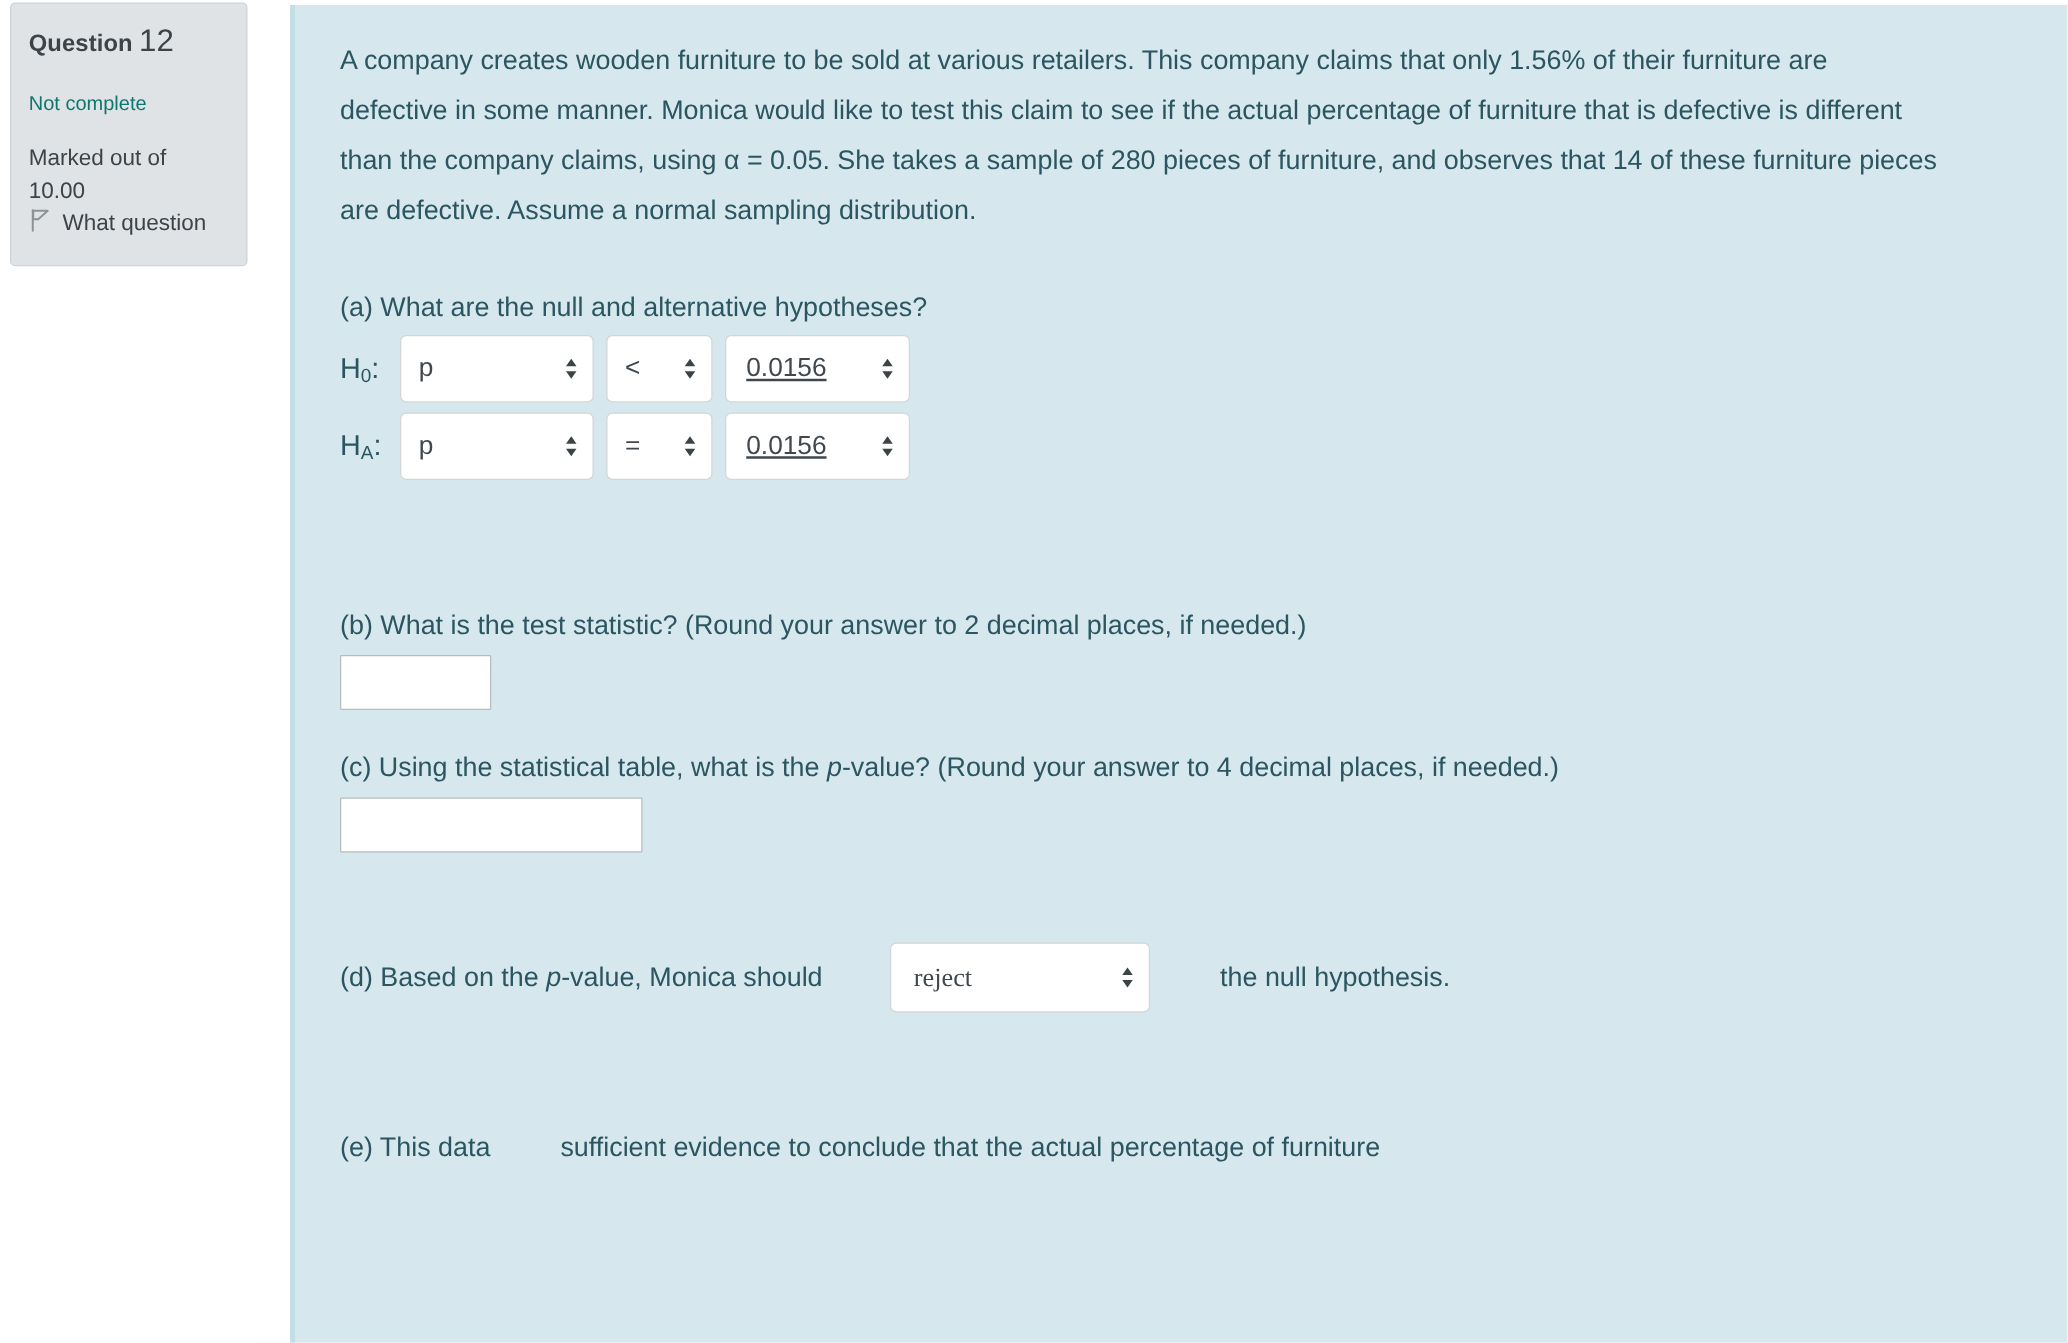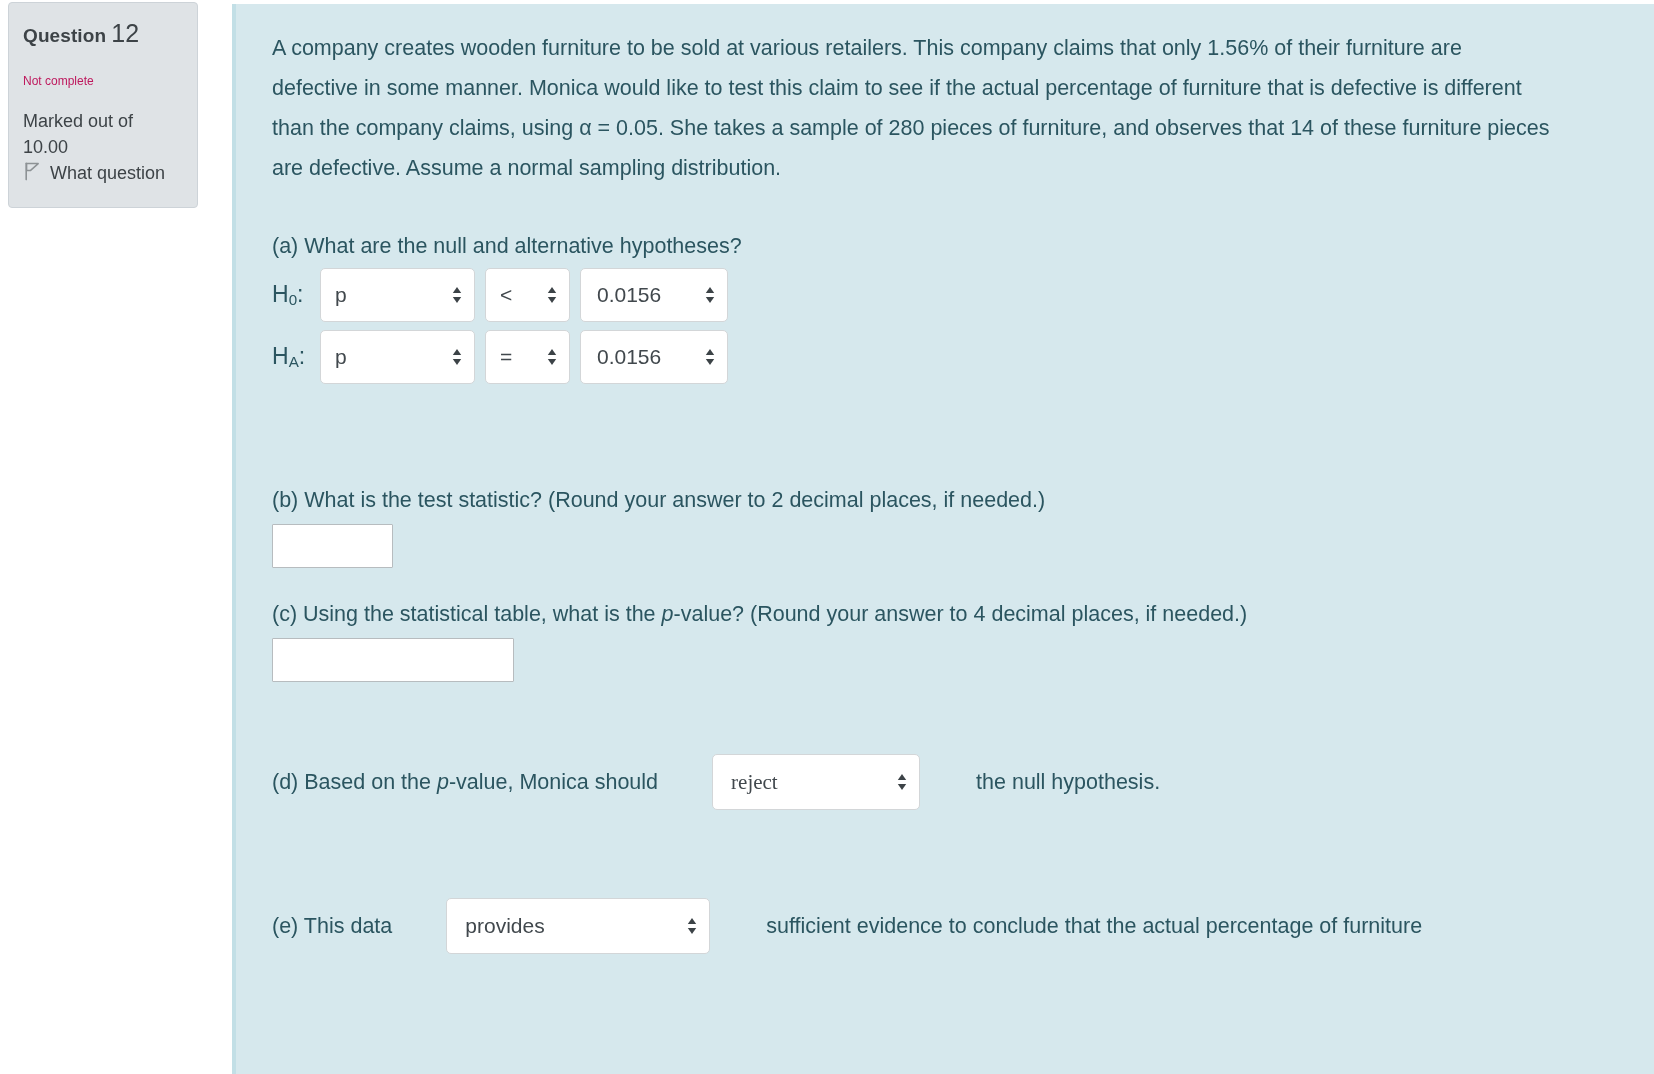--- a/index.html
+++ b/index.html
@@ -39,22 +39,22 @@
     letter-spacing: 0.1px;
     margin-bottom: 26px;
     white-space: nowrap;
   }
   .qinfo-title .qnum {
     font-size: 25px;
     font-weight: normal;
     margin-left: 5px;
   }
   .qinfo-state {
-    font-size: 12px;
-    color: #be185d;
+    font-size: 16px;
+    color: #0f766e;
     margin-bottom: 20px;
     line-height: 1.25;
   }
   .qinfo-marks {
     font-size: 18px;
     color: #3d4347;
     line-height: 1.42;
     margin-bottom: 1px;
   }
   .qinfo-flag {
@@ -141,21 +141,21 @@
     position: absolute;
     right: 11px;
     top: 50%;
     transform: translateY(-50%);
     width: 12px;
     height: 20px;
     pointer-events: none;
   }
   .sel-p   { width: 155px; }
   .sel-op  { width: 85px;  padding: 0 28px 0 14px; }
-  .sel-val-num { width: 148px; padding: 0 28px 0 16px; }
+  .sel-val-num { width: 148px; padding: 0 28px 0 16px; text-decoration: underline; }
   .sel-decision { width: 208px; height: 56px; padding: 0 34px 0 18px; font-family: Liberation Serif, serif; }
   .sel-evidence { width: 264px; height: 56px; padding: 0 34px 0 18px; }
 
   
   .txtinput {
     box-sizing: border-box;
     background: #ffffff;
     border: 1px solid #b7bcbf;
     border-radius: 1px;
     height: 44px;
@@ -293,26 +293,17 @@
             </svg>
         </span>
       </span>
       <span class="part inline-txt-right">the null hypothesis.</span>
     </div>
 
     <div style="height:88px;"></div>
 
     <div class="inline-row">
       <span class="part inline-txt-left">(e) This data</span>
-      <span class="sel sel-evidence">
-        <span class="sel-val">provides</span>
-        <span class="sel-arrow">
-          <svg width="12" height="20" viewBox="0 0 12 20">
-              <path d="M6 2 L10.2 8 L1.8 8 Z" fill="#3c4347"></path>
-              <path d="M6 18 L1.8 12 L10.2 12 Z" fill="#3c4347"></path>
-            </svg>
-        </span>
-      </span>
       <span class="part inline-txt-right">sufficient evidence to conclude that the actual percentage of furniture</span>
     </div>
 
   </div>
 </div>
 
 </body></html>

